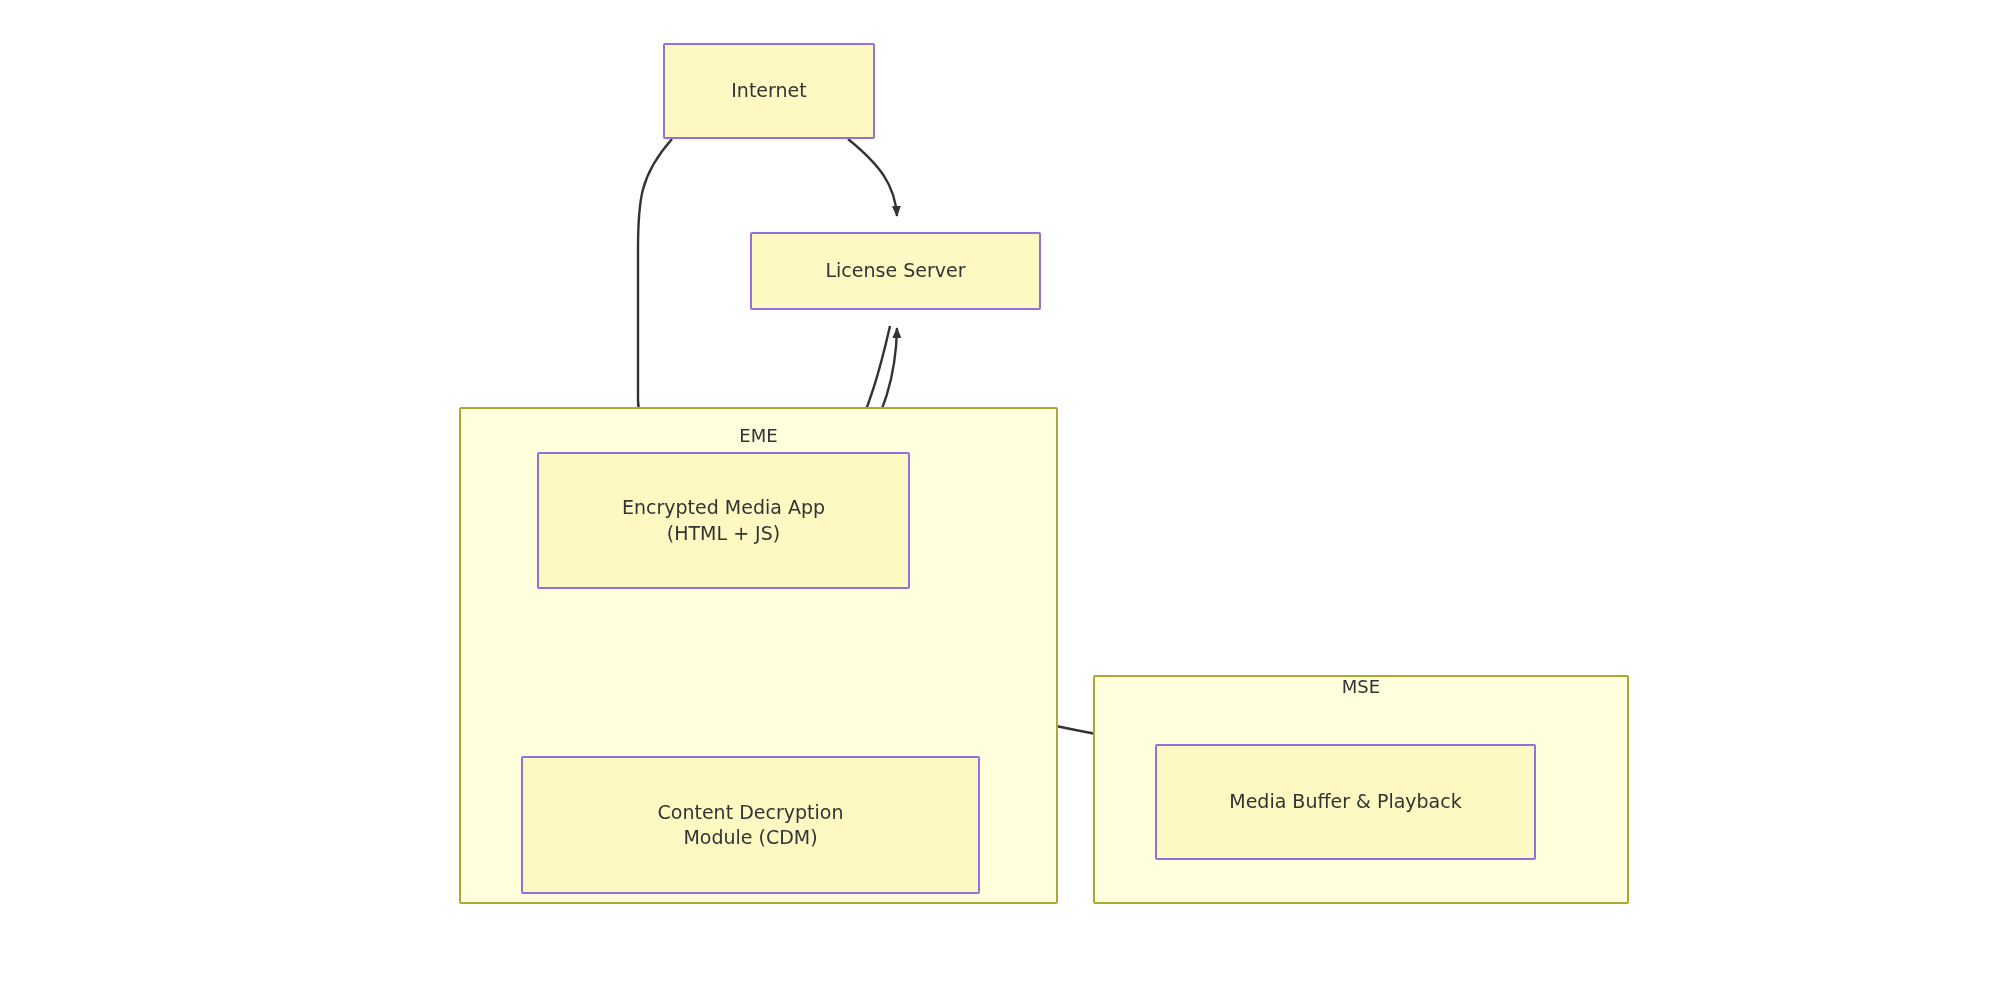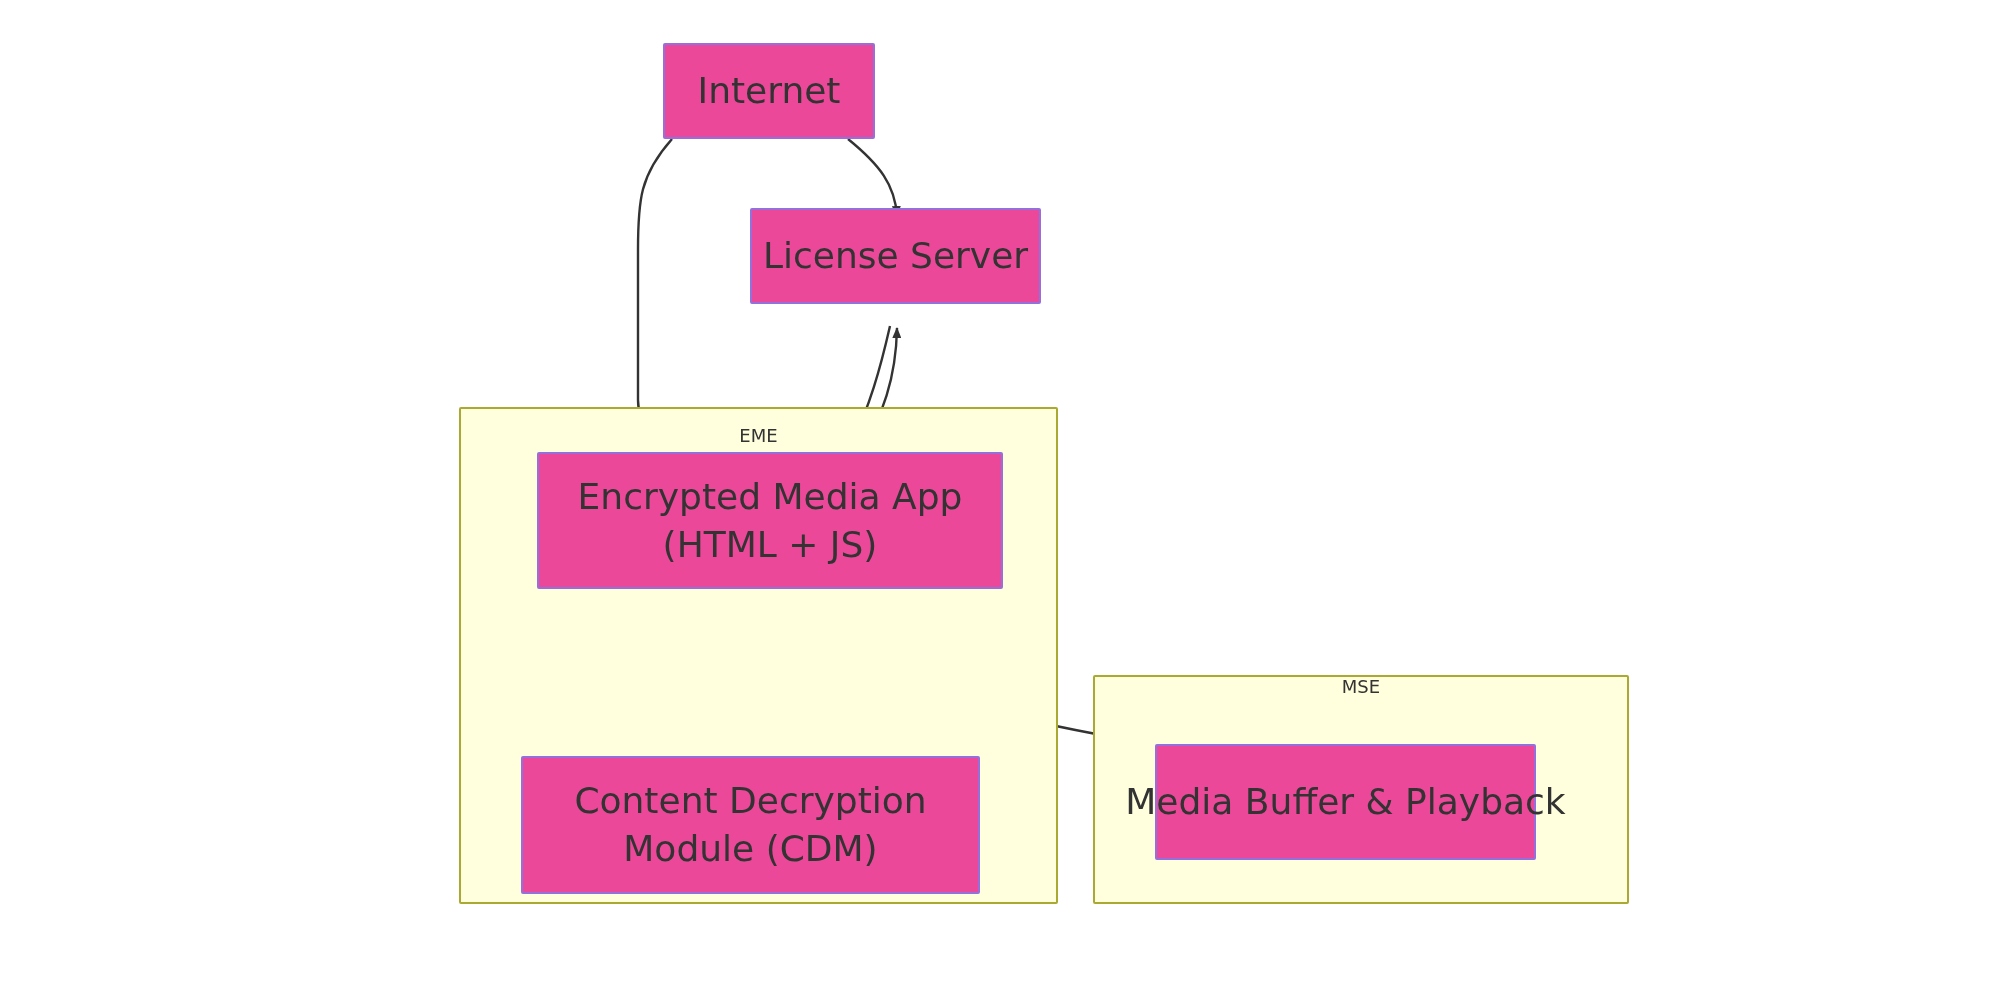--- a/index.html
+++ b/index.html
@@ -44,29 +44,29 @@
     text-align: center;
     font-size: 18px;
     color: #333333;
     line-height: 1;
     white-space: nowrap;
   }
   
   .node {
     position: absolute;
     box-sizing: border-box;
-    background: #ec4899;
+    background: #fef9c3;
     border: 2px solid #9370db;
     border-radius: 2px;
     display: flex;
     flex-direction: column;
     align-items: center;
     justify-content: center;
     color: #333333;
-    font-size: 36px;
+    font-size: 19px;
     line-height: 1.32;
     text-align: center;
     white-space: nowrap;
   }
   .node .line2 {
     display: block;
   }
 </style>
 </head>
 <body>
@@ -98,25 +98,25 @@
   </div>
 
   <div class="subgraph" style="left:1093px; top:675px; width:536px; height:229px;">
     <div class="subgraph-label" style="top:1px;">MSE</div>
   </div>
 
   <div class="node" style="left:663px; top:43px; width:212px; height:96px;">
     <span>Internet</span>
   </div>
 
-  <div class="node" style="left:750px; top:208px; width:291px; height:96px;text-align:center;">
+  <div class="node" style="left:750px; top:232px; width:291px; height:78px;text-align:center;">
     <span>License Server</span>
   </div>
 
-  <div class="node" style="left:537px; top:452px; width:466px; height:137px;">
+  <div class="node" style="left:537px; top:452px; width:373px; height:137px;">
     <span>Encrypted Media App</span>
     <span class="line2">(HTML + JS)</span>
   </div>
 
   <div class="node" style="left:521px; top:721px; width:459px; height:138px;margin-top:35px;">
     <span>Content Decryption</span>
     <span class="line2">Module (CDM)</span>
   </div>
 
   <div class="node" style="left:1155px; top:744px; width:381px; height:116px;">

